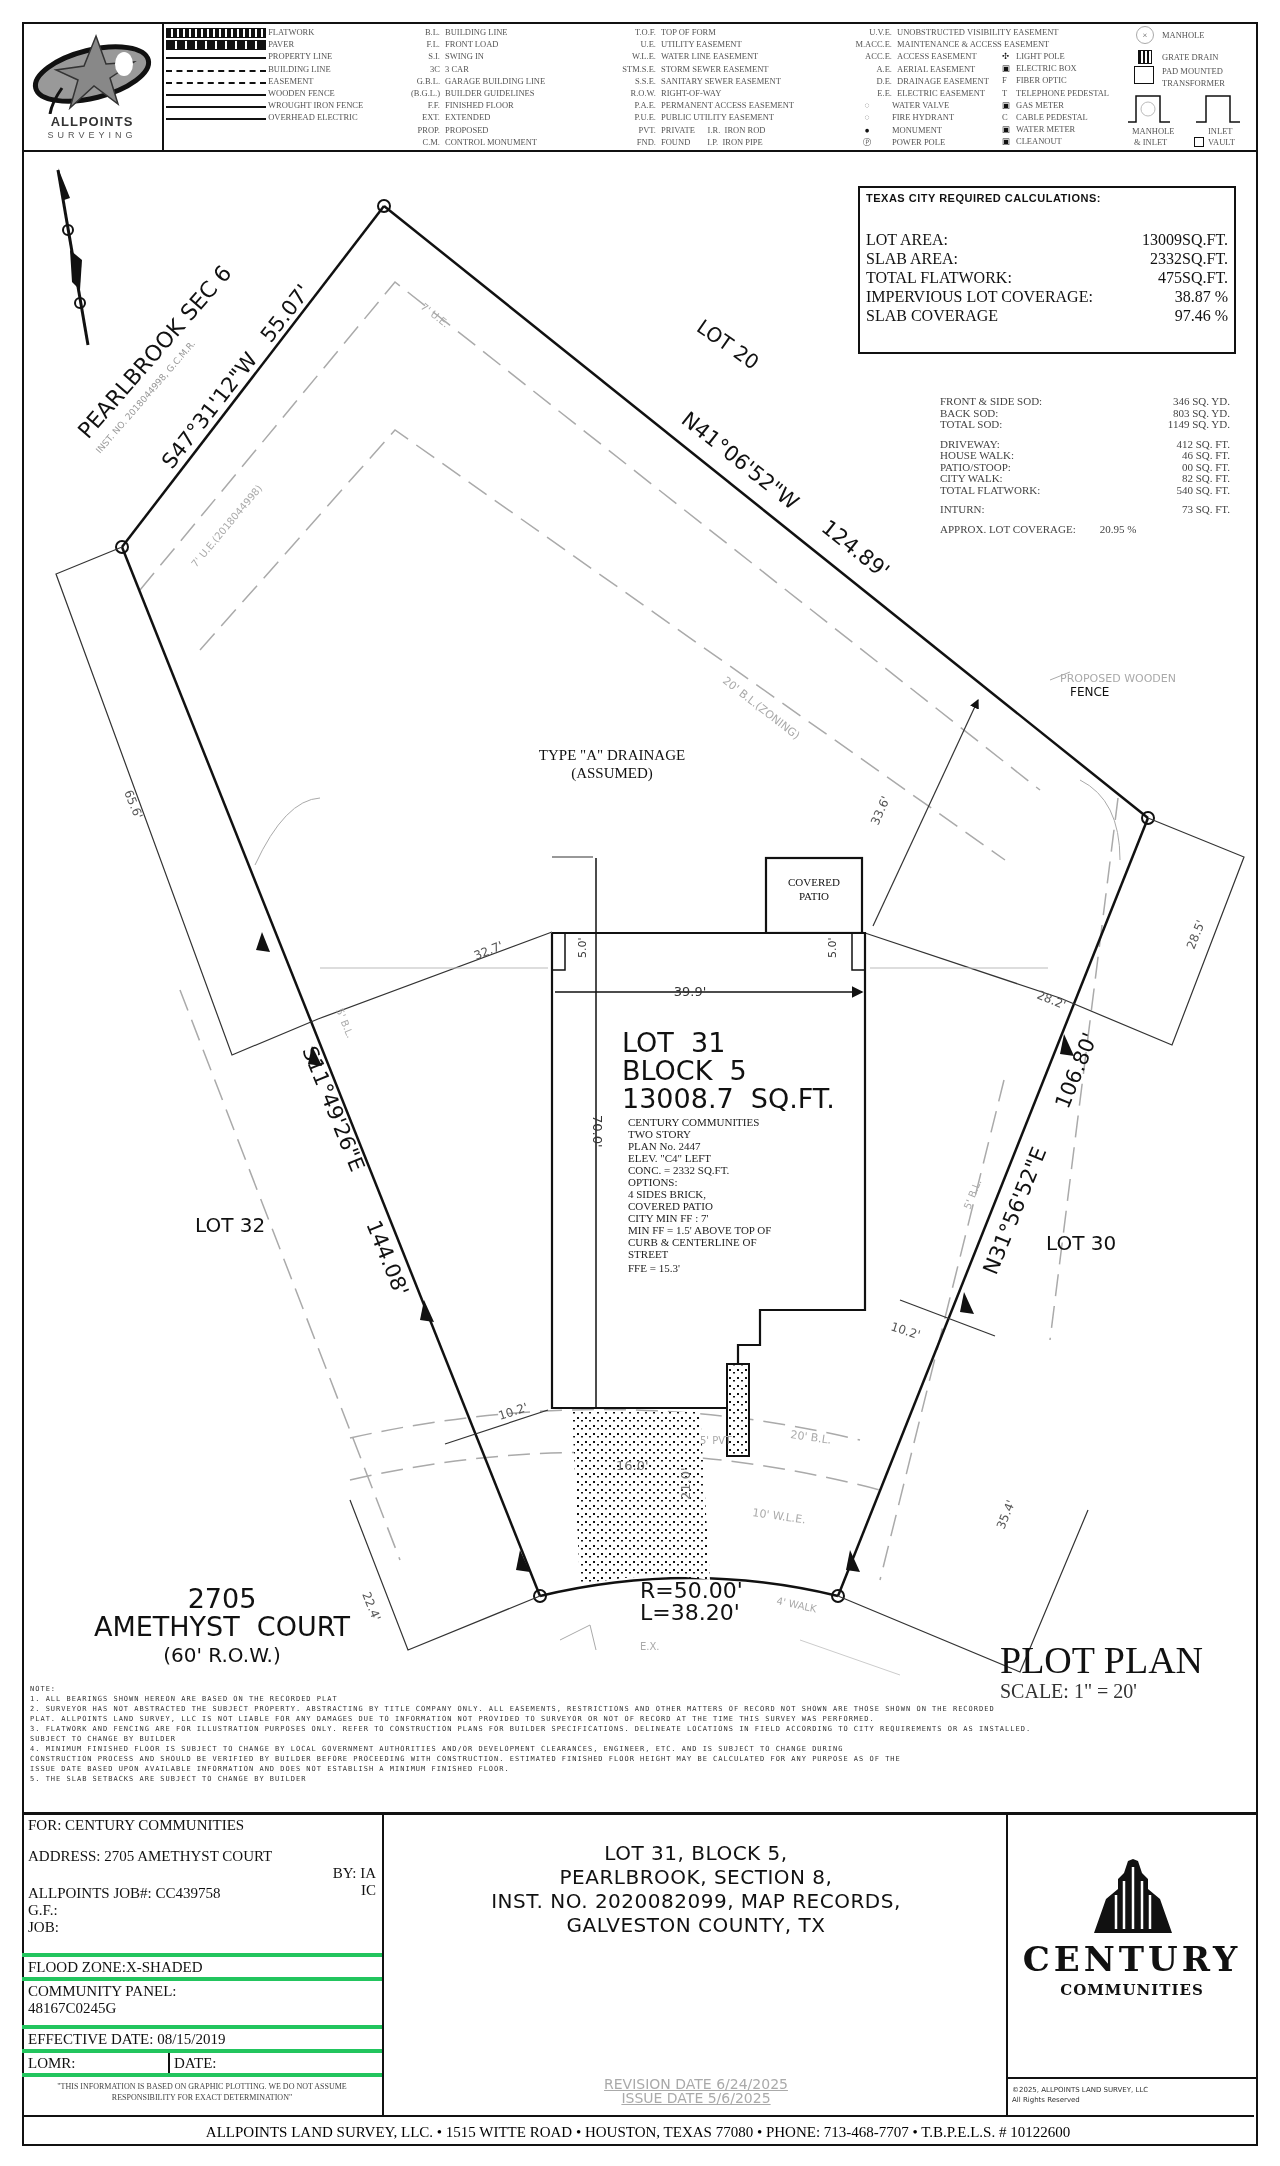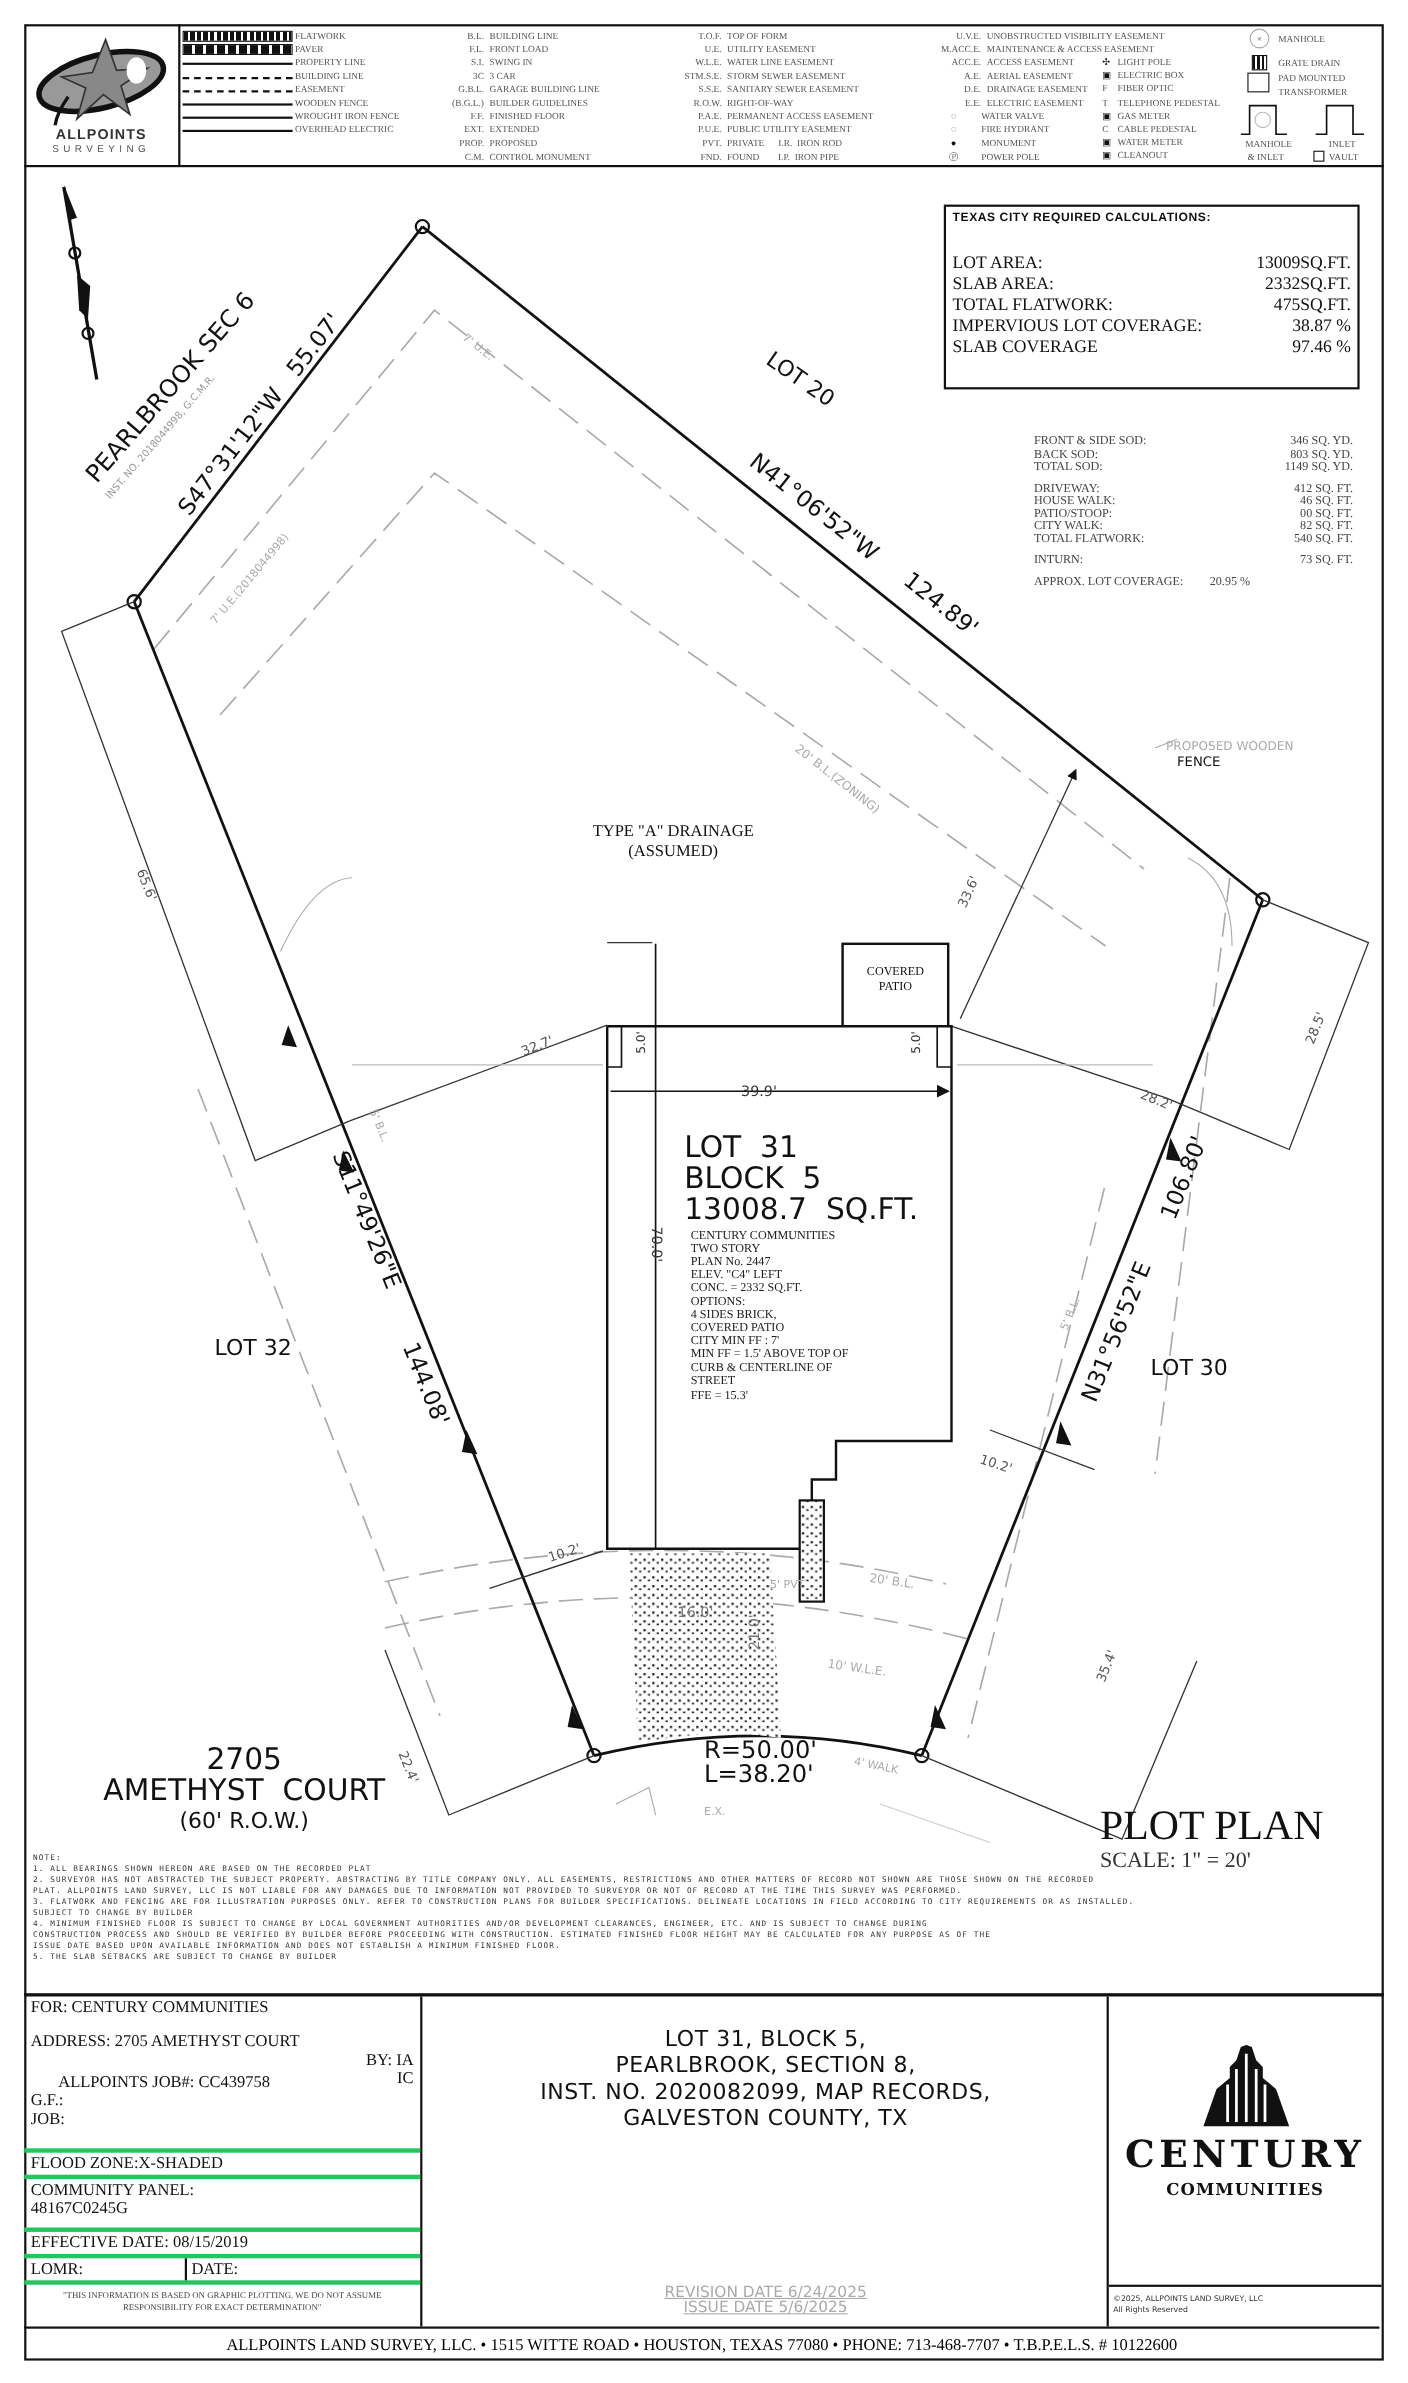--- a/index.html
+++ b/index.html
@@ -409,21 +409,21 @@
 
 <div class="tb">
   <div class="tb-left">
     <div class="tb-cell" style="top:0;height:142px;">
       <div>FOR: CENTURY COMMUNITIES</div>
       <div style="margin-top:14px;">ADDRESS: 2705 AMETHYST COURT</div>
       <div style="position:absolute;right:6px;top:50px;text-align:right;">
         <div>BY: IA</div>
         <div>IC</div>
       </div>
-      <div style="margin-top:20px;margin-left:25px;">ALLPOINTS JOB#: CC439758</div>
+      <div style="margin-top:20px;">ALLPOINTS JOB#: CC439758</div>
       <div>G.F.:</div>
       <div>JOB:</div>
     </div>
     <div class="tb-cell" style="top:142px;height:24px;">FLOOD ZONE:X-SHADED</div>
     <div class="tb-cell" style="top:166px;height:48px;">
       <div>COMMUNITY PANEL:</div>
       <div>48167C0245G</div>
     </div>
     <div class="tb-cell" style="top:214px;height:24px;">EFFECTIVE DATE: 08/15/2019</div>
     <div class="tb-cell" style="top:238px;height:24px;">

